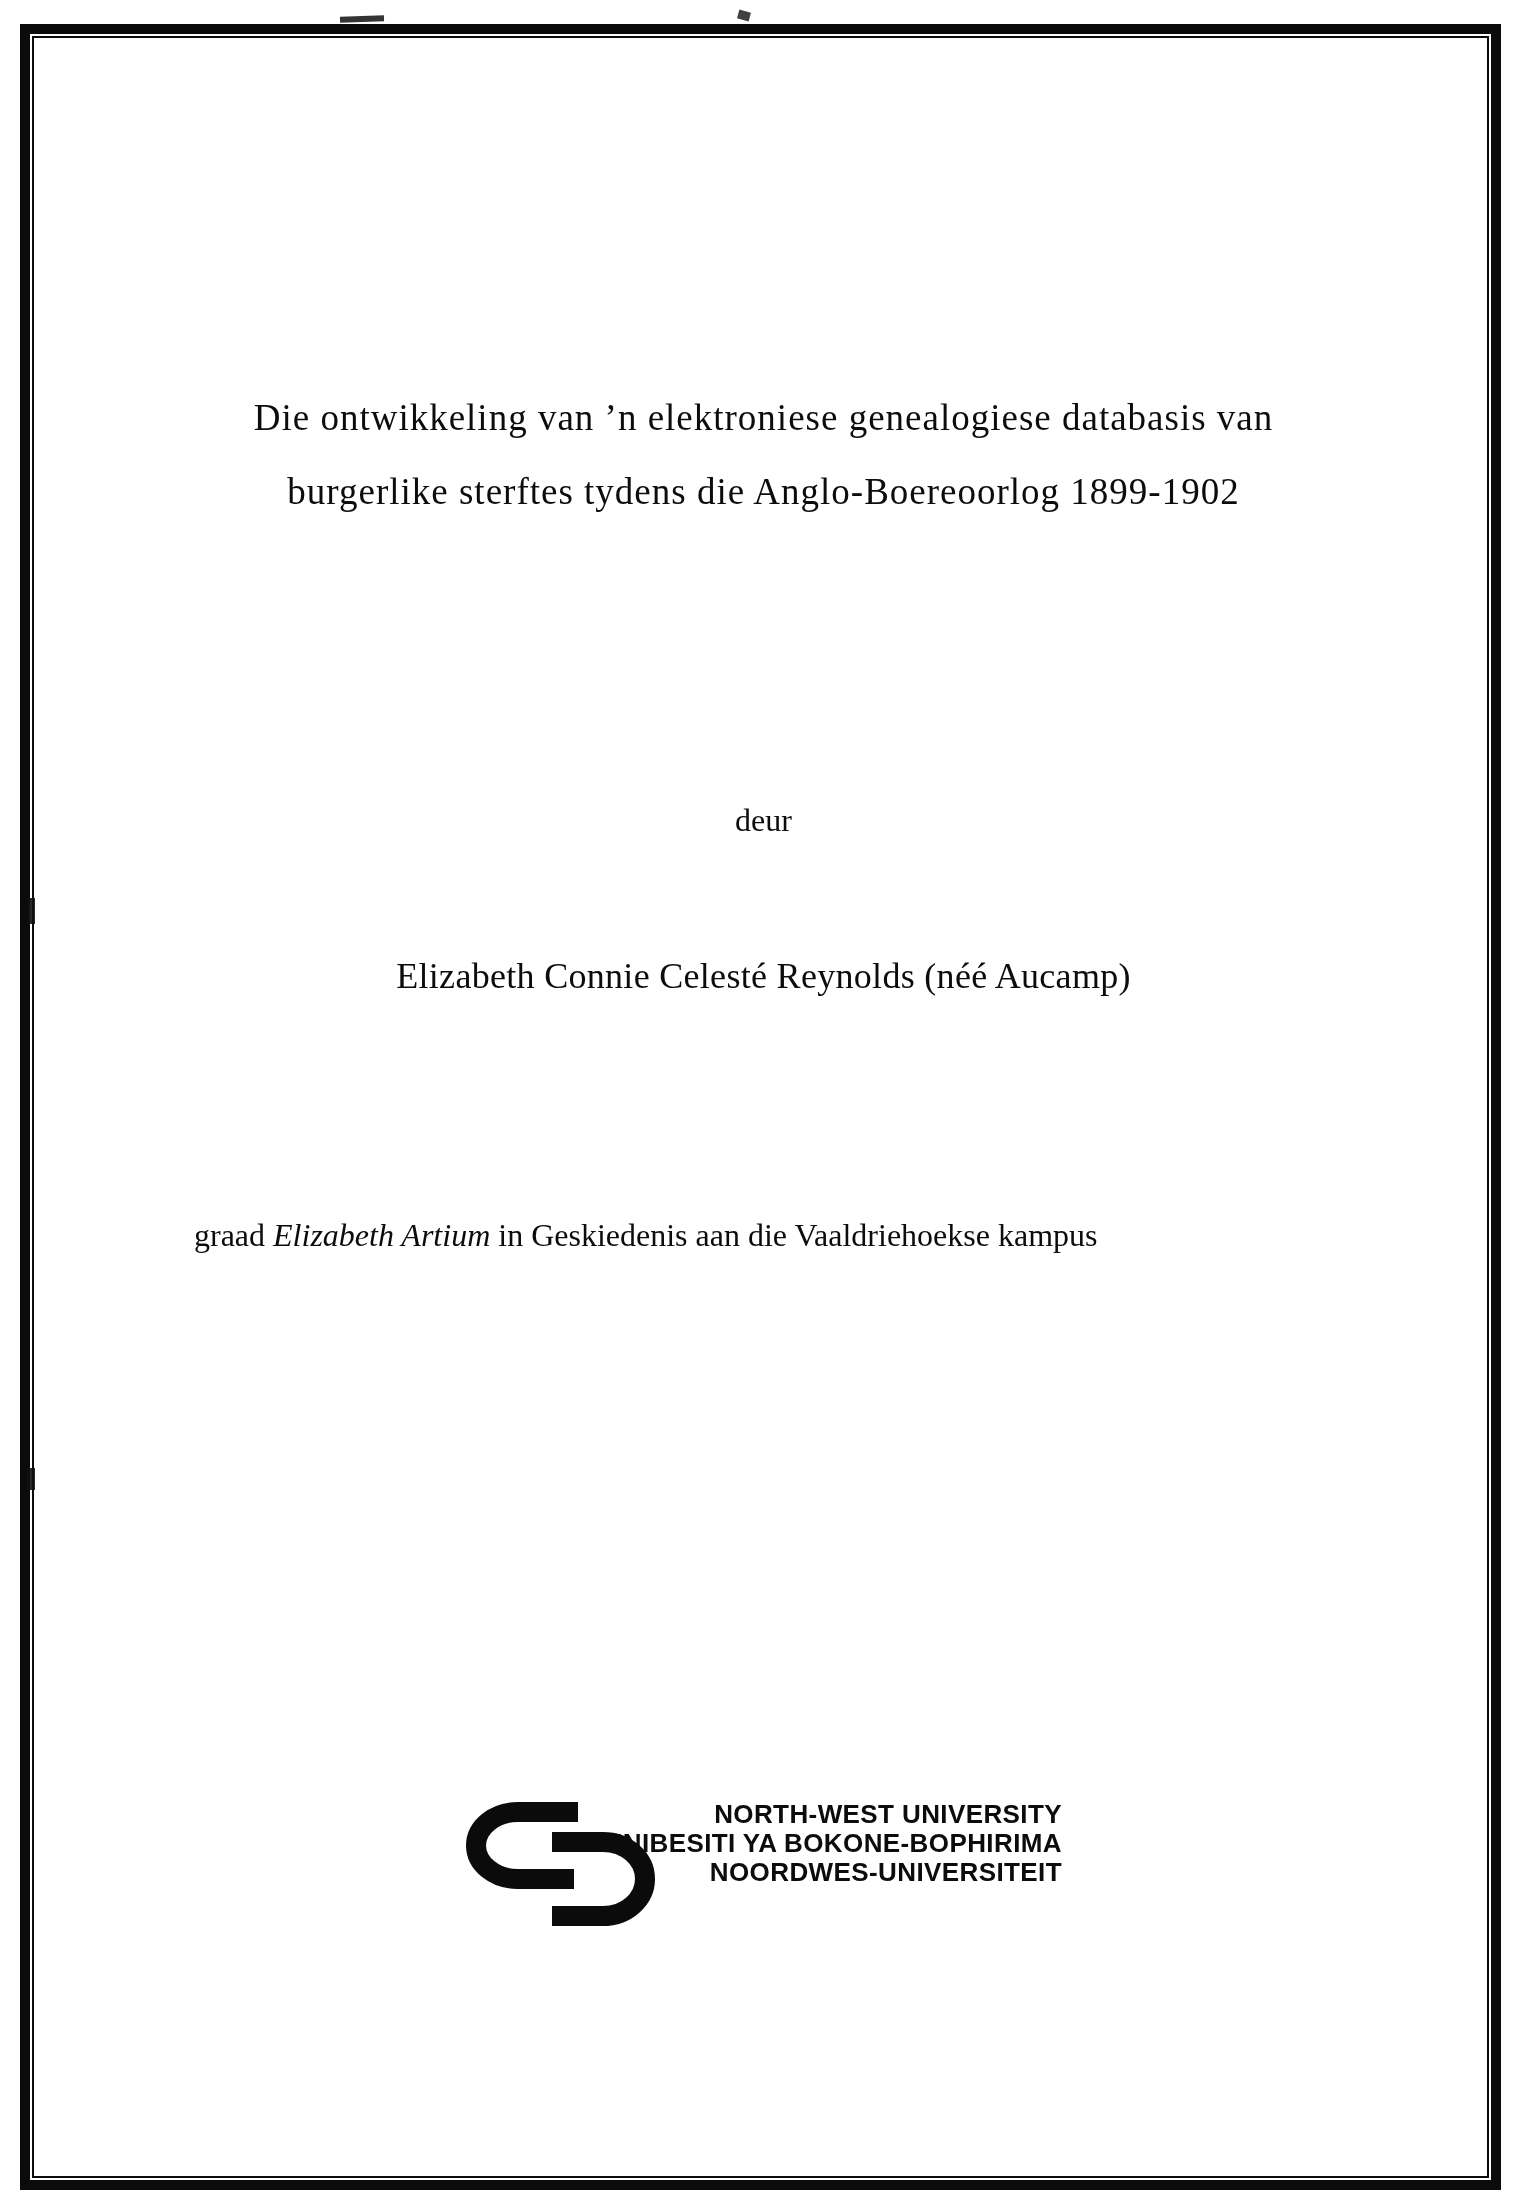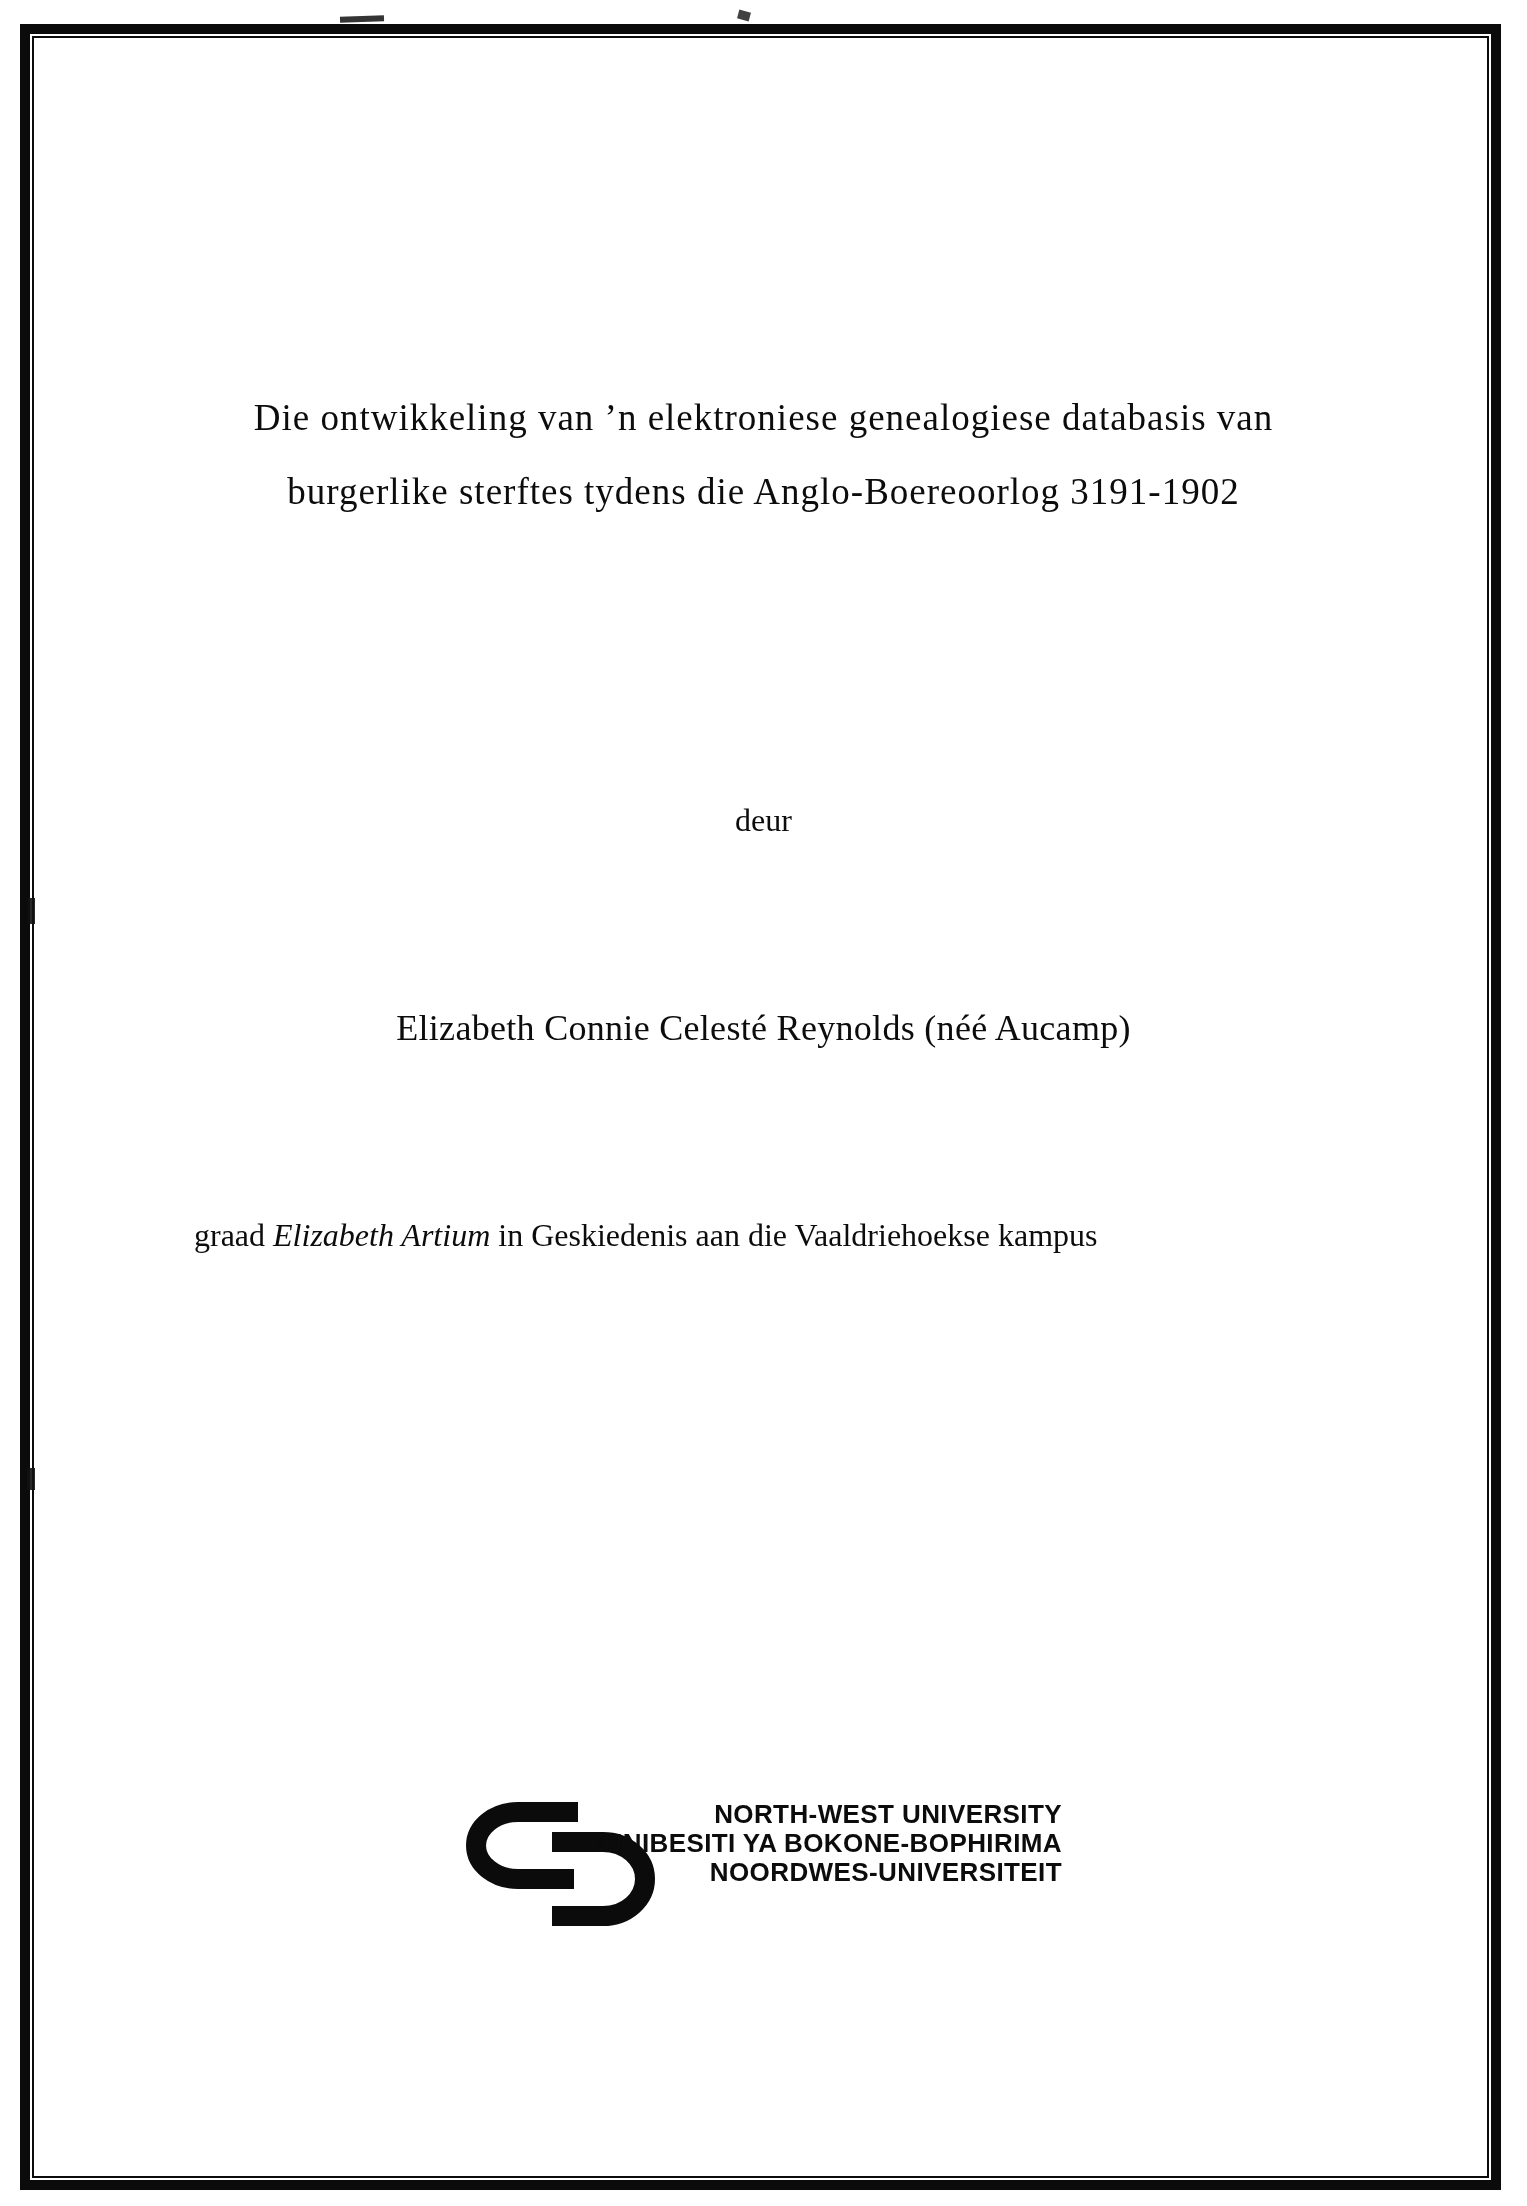--- a/index.html
+++ b/index.html
@@ -49,21 +49,21 @@
   .byline {
     position: absolute;
     left: 0; right: 0; top: 804px;
     text-align: center;
     font-size: 32px;
     line-height: 1;
   }
 
   .author {
     position: absolute;
-    left: 0; right: 0; top: 1010px;
+    left: 0; right: 0; top: 958px;
     text-align: center;
     font-size: 36px;
     line-height: 1;
     letter-spacing: 0.3px;
   }
 
   .statement {
     position: absolute;
     left: 194px; top: 1215px;
     width: 1152px;
@@ -110,21 +110,21 @@
   <div class="outer-frame">
     <div class="inner-frame"></div>
   </div>
   <div class="artifact artifact-1"></div>
   <div class="artifact artifact-2"></div>
   <div class="artifact artifact-3"></div>
   <div class="artifact artifact-4"></div>
 
   <h1 class="title">
     <span class="tline">Die ontwikkeling van ’n elektroniese genealogiese databasis van</span>
-    <span class="tline">burgerlike sterftes tydens die Anglo-Boereoorlog 3191-1902</span>
+    <span class="tline">burgerlike sterftes tydens die Anglo-Boereoorlog 1899-1902</span>
   </h1>
 
   <div class="byline">deur</div>
 
   <div class="author">Elizabeth Connie Celesté Reynolds (néé Aucamp)</div>
 
   <div class="statement">
     <span class="st-line"><span>graad </span><span class="it">Elizabeth Artium</span><span> in Geskiedenis aan die Vaaldriehoekse kampus</span></span>
   </div>
 

